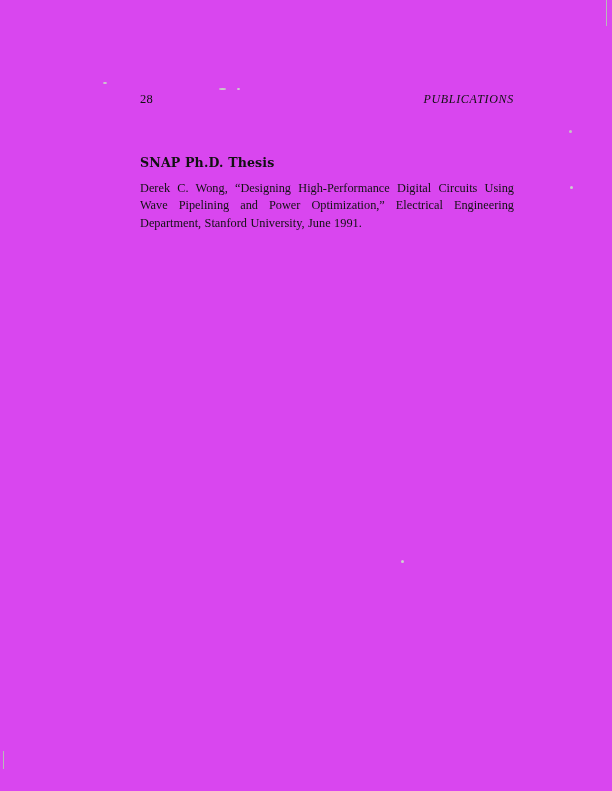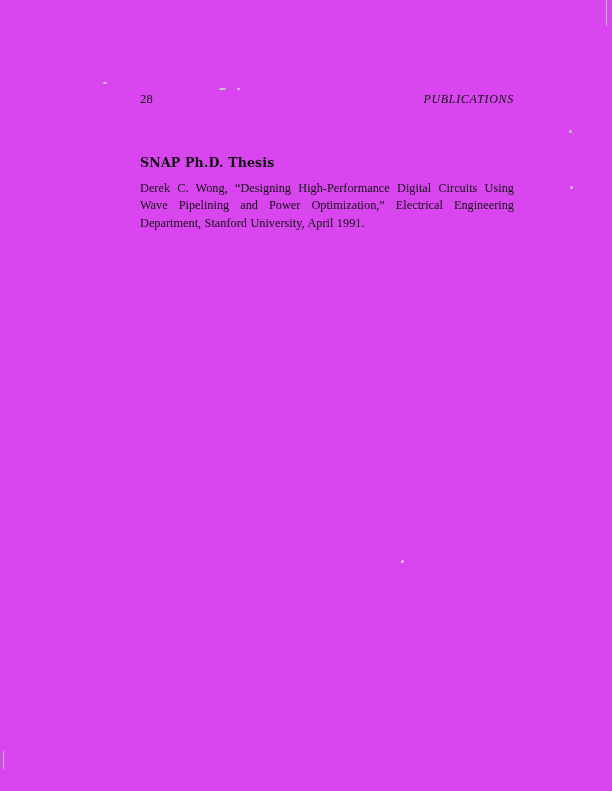--- a/index.html
+++ b/index.html
@@ -107,16 +107,16 @@
   <div class="speck speck-e"></div>
   <div class="speck speck-f"></div>
 
   <div class="running-head">
     <span class="folio">28</span>
     <span class="head-title">PUBLICATIONS</span>
   </div>
 
   <div class="content">
     <h2 class="section-heading">SNAP Ph.D. Thesis</h2>
-    <p class="entry">Derek C. Wong, “Designing High-Performance Digital Circuits Using Wave Pipelining and Power Optimization,” Electrical Engineering Department, Stanford University, April 1991.</p>
+    <p class="entry">Derek C. Wong, “Designing High-Performance Digital Circuits Using Wave Pipelining and Power Optimization,” Electrical Engineering Department, Stanford University, June 1991.</p>
   </div>
 
 </div>
 
 </body></html>

